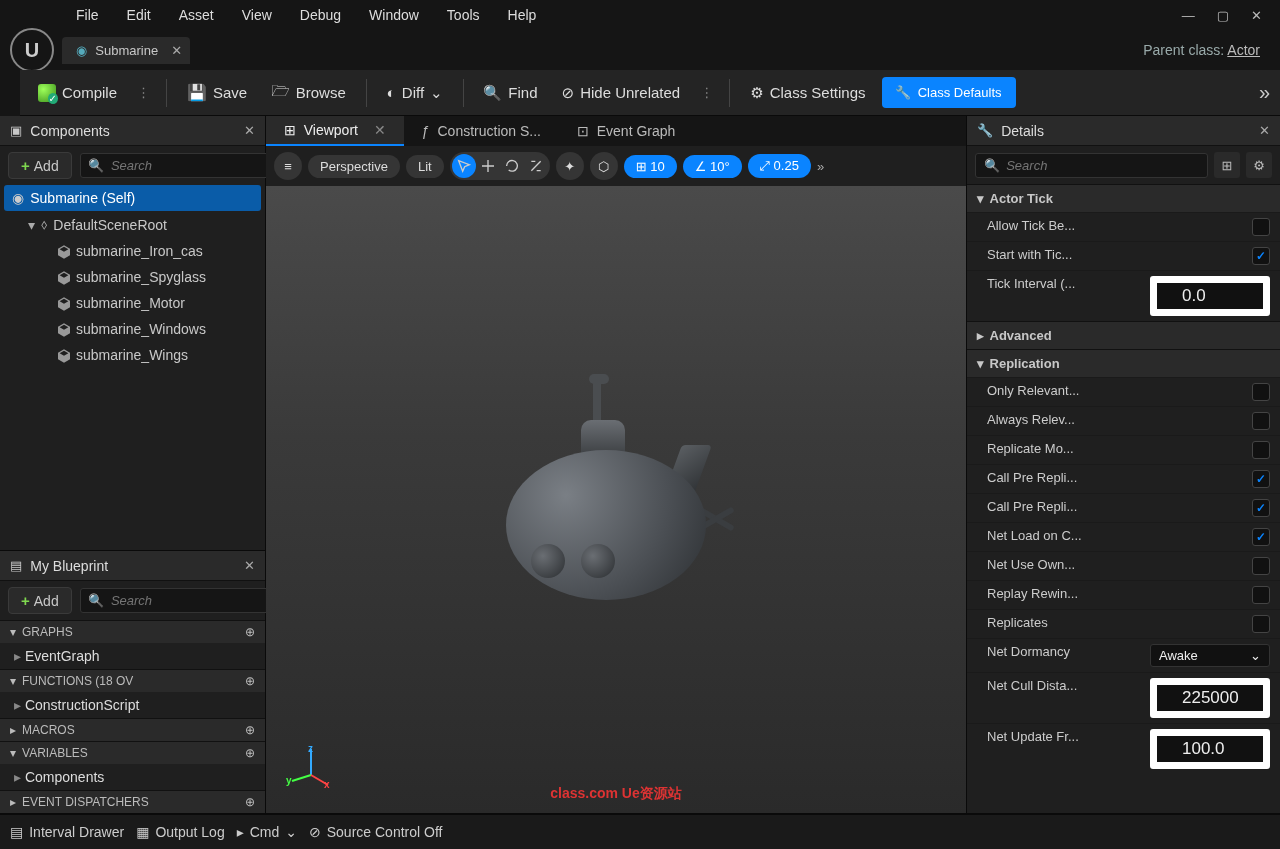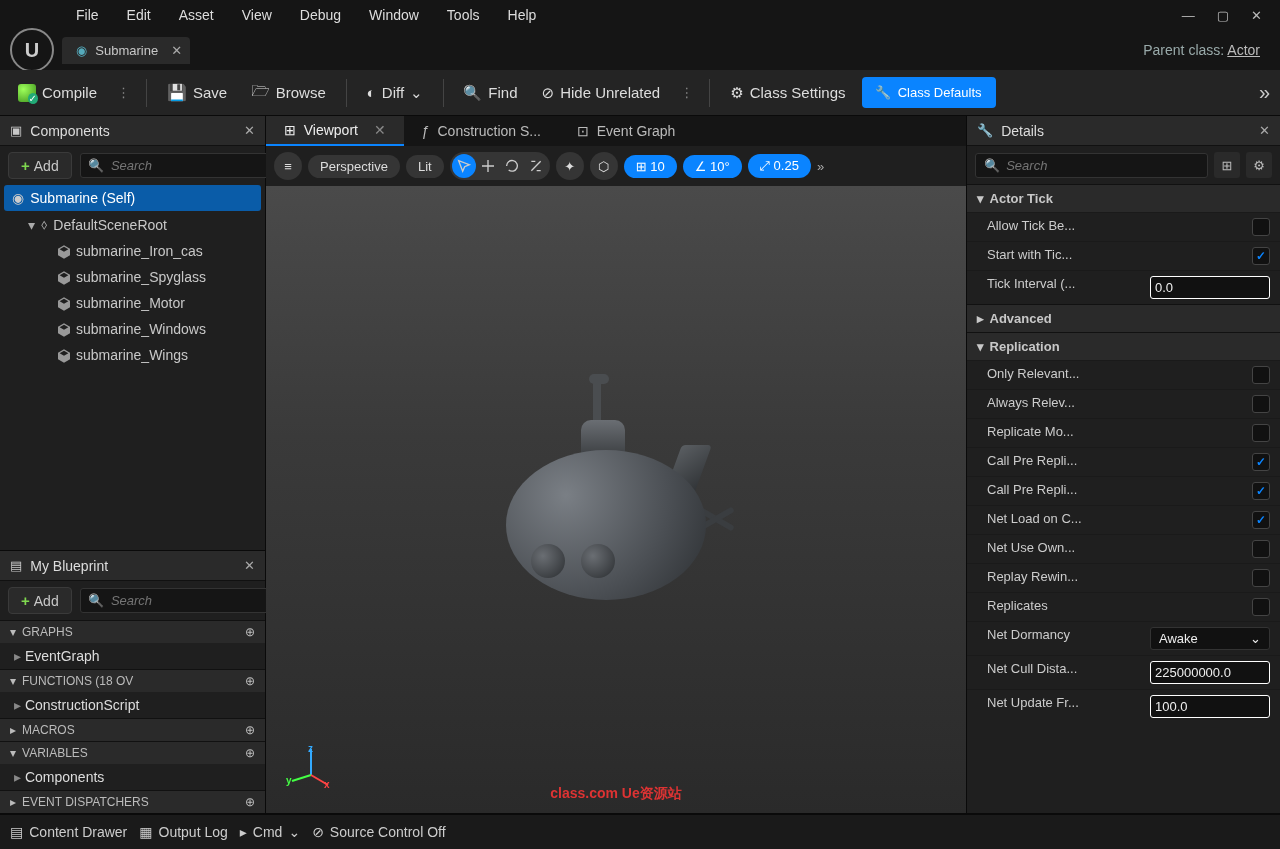--- a/index.html
+++ b/index.html
@@ -7,21 +7,21 @@
 .menubar { height: 30px; display: flex; align-items: center; padding: 0 6px; background: #151515; }
 .menubar .menu { padding: 4px 14px; color: #ddd; font-size: 14px; }
 .menubar .win-ctrl { margin-left: auto; display: flex; gap: 22px; padding-right: 12px; color: #bbb; }
 .titlebar-row { display: flex; align-items: center; height: 40px; background: #151515; padding: 0 6px; }
 .ue-logo { width: 44px; height: 44px; border-radius: 50%; border: 2px solid #888; display: flex; align-items: center; justify-content: center; margin-right: 8px; margin-left:4px; }
 .ue-logo span { font-size: 20px; color: #ccc; font-weight: bold; }
 .asset-tab { background: #2a2a2a; padding: 6px 32px 6px 14px; display: flex; align-items: center; gap: 8px; position: relative; border-radius: 4px 4px 0 0; }
 .asset-tab .tab-close { position: absolute; right: 8px; color: #aaa; }
 .parent-class { margin-left: auto; color: #9aa; font-size: 14px; padding-right: 14px; }
 .parent-class a { color: #bbb; text-decoration: underline; cursor: pointer; }
-.toolbar { height: 46px; background: #242424; display: flex; align-items: center; padding: 12px 10px; gap: 8px; border-bottom: 1px solid #0a0a0a; }
+.toolbar { height: 46px; background: #242424; display: flex; align-items: center; padding: 12px 10px; gap: 8px; border-bottom: 1px solid #0a0a0a; margin-left: 20px; }
 .toolbar .tbtn { display: flex; align-items: center; gap: 6px; padding: 6px 8px; color: #ddd; font-size: 15px; border-radius: 4px; }
 .toolbar .sep { width: 1px; height: 28px; background: #444; margin: 0 4px; }
 .toolbar .compile-icon { width: 18px; height: 18px; background: radial-gradient(circle at 30% 30%, #9dff5a, #3a8f1a); border-radius: 3px; position: relative; }
 .toolbar .compile-icon::after{content:'✓';position:absolute;font-size:10px;color:#fff;right:-2px;bottom:-2px;background:#2a7;padding:0 1px;border-radius:50%;}
 .toolbar .save-icon { font-size: 16px; }
 .toolbar .class-defaults { background: #0a84ff; color: #fff; padding: 8px 14px; border-radius: 4px; display:flex; gap:6px; align-items:center;}
 .toolbar .more { margin-left: auto; font-size: 20px; color: #ccc; }
 .toolbar .vdots{color:#888;padding:0 4px;}
 .main-area { flex: 1; display: flex; overflow: hidden; }
 .left-col { width: 266px; display: flex; flex-direction: column; background: #1f1f1f; border-right: 1px solid #0a0a0a; }
@@ -79,21 +79,21 @@
 .watermark{position:absolute;bottom:10px;color:#d33;font-size:14px;left:50%;transform:translateX(-50%);font-weight:bold;}
 .details-body { flex: 1; overflow: auto; }
 .detail-search-row{display:flex;gap:6px;padding:6px 8px;align-items:center;}
 .icon-btn{width:26px;height:26px;display:flex;align-items:center;justify-content:center;background:#2a2a2a;border-radius:3px;color:#bbb;}
 .detail-section { background: #2a2a2a; padding: 6px 10px; display: flex; align-items: center; gap: 6px; font-size: 13px; font-weight: bold; border-top:1px solid #111;}
 .detail-row { padding: 5px 10px 5px 20px; display: flex; font-size: 13px; border-top:1px solid #1a1a1a;}
 .detail-row .label { width: 110px; white-space: nowrap; overflow: hidden; text-overflow: ellipsis; color:#ccc;}
 .detail-row .val { margin-left: auto; }
 .checkbox { width: 18px; height: 18px; background: #111; border: 1px solid #444; border-radius: 3px; display: flex; align-items: center; justify-content: center; }
 .checkbox.checked::after { content: '✓'; color: #0a84ff; font-size: 12px; font-weight: bold; }
-.num-input { background: #111; border: 1px solid #ffffff; color: #eee; padding: 3px 4px; width: 120px; border-radius: 3px; font-size:13px;}
+.num-input { background: #111; border: 7px solid #ffffff; color: #eee; padding: 3px 25px; width: 120px; border-radius: 3px; font-size:17px;}
 .select-box { background: #111; border: 1px solid #333; color: #eee; padding: 3px 8px; width: 120px; border-radius: 3px; display: flex; justify-content: space-between; align-items:center;font-size:13px;}
 .bottom-bar { height: 36px; background: #1a1a1a; border-top: 2px solid #0a0a0a; display: flex; align-items: center; padding: 0 10px; gap: 12px; }
 .bottom-bar .bbtn { display: flex; align-items: center; gap: 6px; color: #ccc; font-size: 14px; }
 .console-input { flex: 1; background: #0f0f0f; padding: 5px 10px; color: #666; font-family: monospace; font-size: 14px; border-radius: 3px; }
 svg{width:16px;height:16px;}
 .sv-icon{fill:none;stroke:#ccc;stroke-width:2;}
 </style>
 </head>
 <body>
 
@@ -470,21 +470,21 @@
           <span class="label">Net Update Fr...</span>
           <span class="val"><input class="num-input" value="100.0" style=""></span>
         </div>
       </div>
   </div>
 </div>
 
 <div class="bottom-bar">
   <div class="bbtn">
     <span>▤</span>
-    <span>Content Drawer</span>
+    <span>Interval Drawer</span>
   </div>
   <div class="bbtn">
     <span>▦</span>
     <span>Output Log</span>
   </div>
   <div class="bbtn">
     <span>▸</span>
     <span>Cmd</span>
     <span>⌄</span>
   </div>

